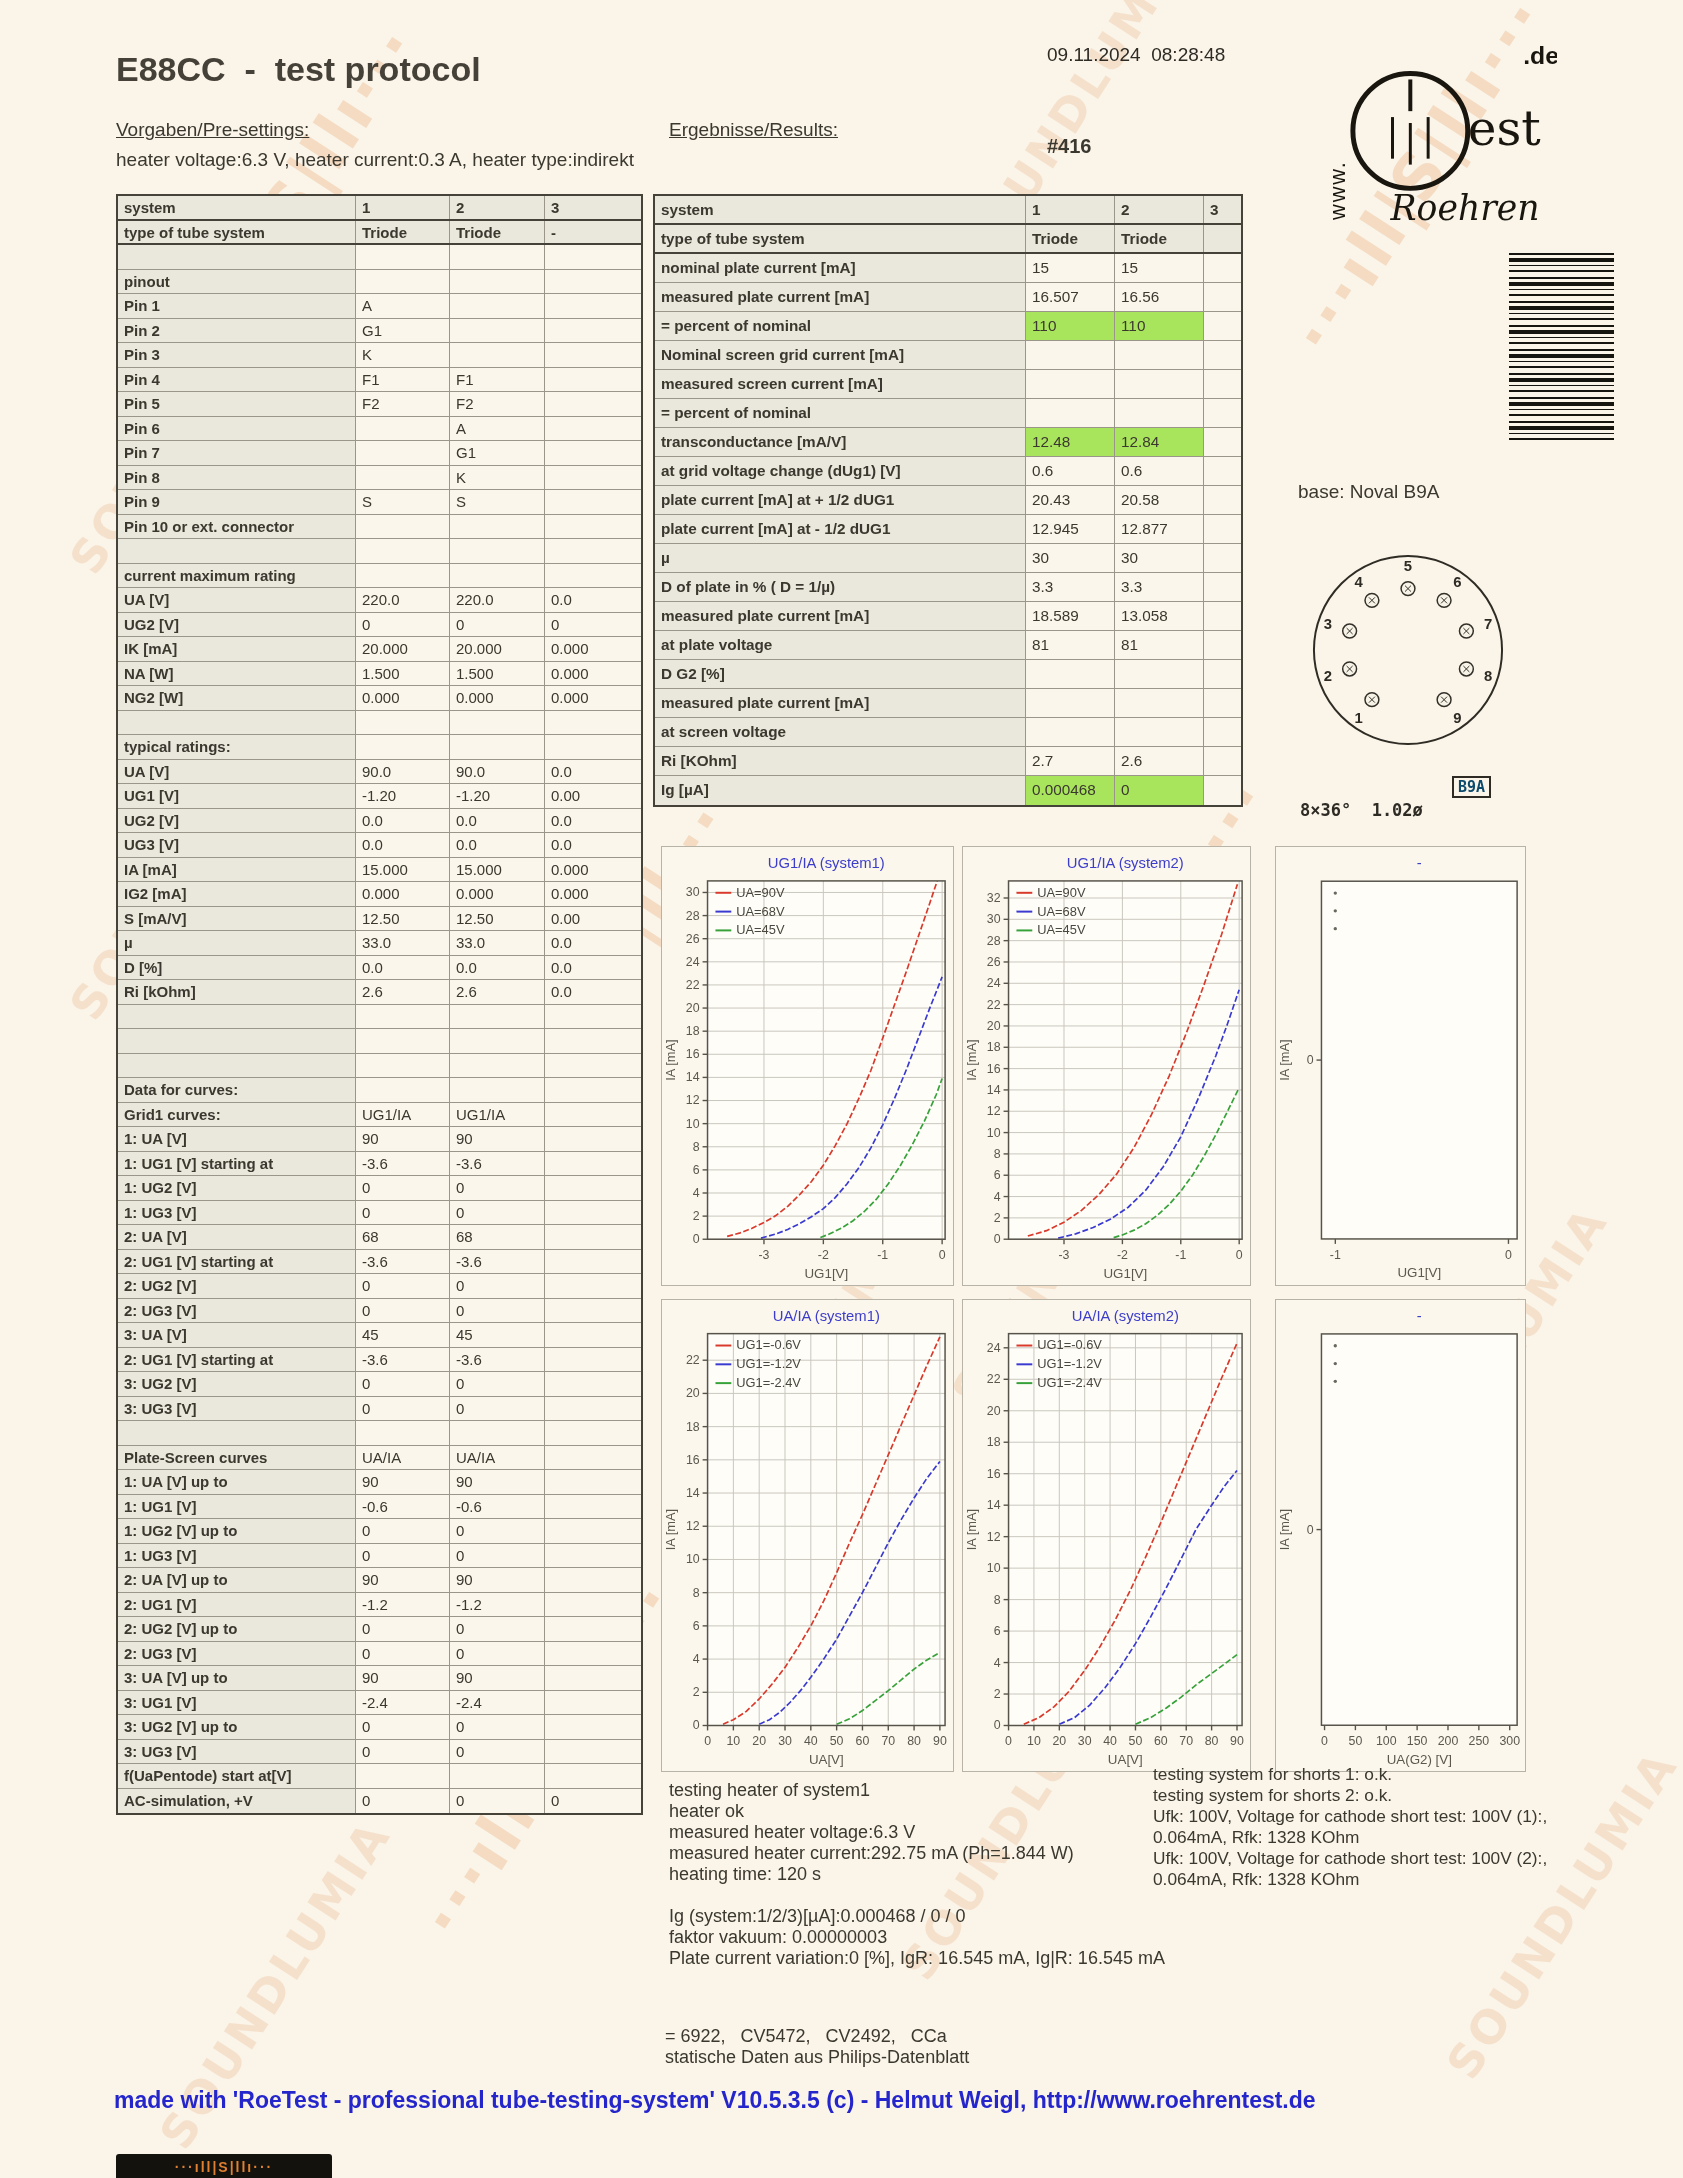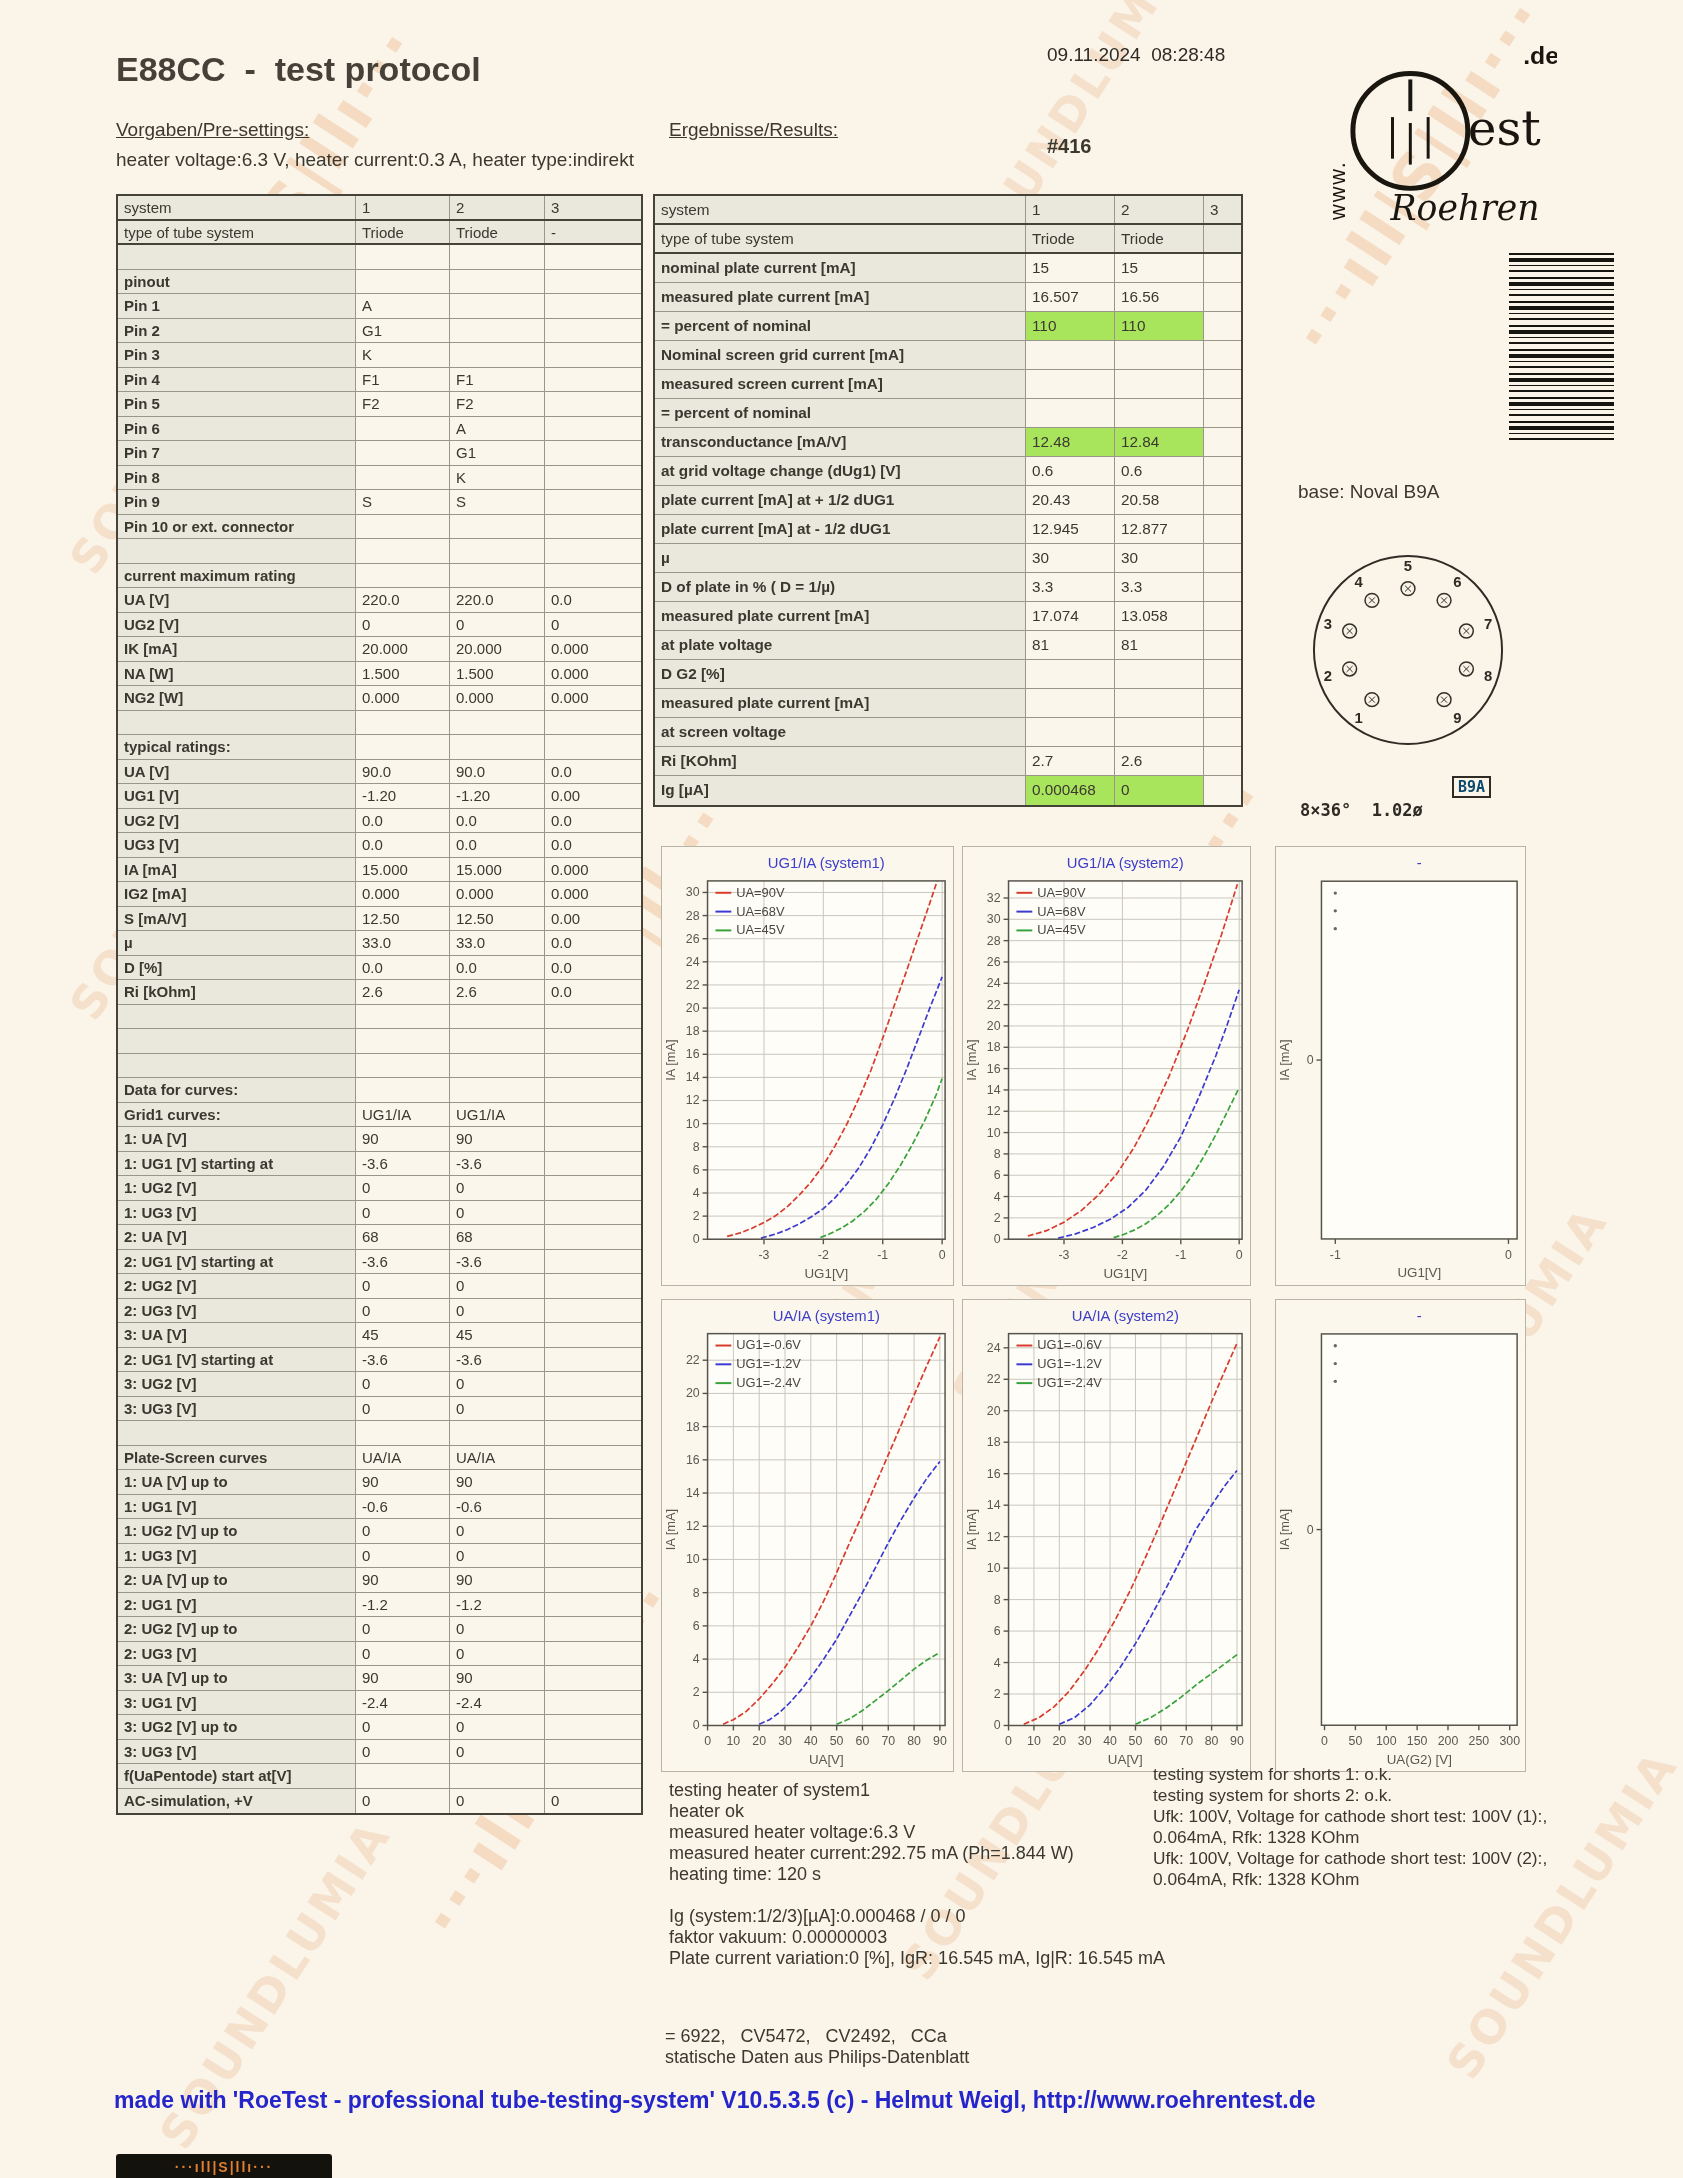--- a/index.html
+++ b/index.html
@@ -29,21 +29,21 @@
   .tcell:last-child{border-right:none;}
   .ptable .c0{width:238px;}
   .ptable .c1{width:94px;}
   .ptable .c2{width:95px;}
   .ptable .c3{flex:1;}
   .rtable .c0{width:371px;}
   .rtable .c1{width:89px;}
   .rtable .c2{width:89px;}
   .rtable .c3{flex:1;}
   .tcell.c0{font-weight:bold;background:#eae7dd;}
-  .trow.head .tcell,.trow.type .tcell{font-weight:normal;background:#eae7dd;}
+  .trow.head .tcell,.trow.type .tcell{font-weight:bold;background:#eae7dd;}
   .tcell.hl{background:#a9e55c;}
   
   .chart{position:absolute;border:1px solid #b7b3a6;background:#fbf7ec;}
   .chart0{left:661px;top:846px;width:291px;height:438px;}
   .chart1{left:962px;top:846px;width:287px;height:438px;}
   .chart2{left:1275px;top:846px;width:249px;height:438px;}
   .chart3{left:661px;top:1299px;width:291px;height:471px;}
   .chart4{left:962px;top:1299px;width:287px;height:471px;}
   .chart5{left:1275px;top:1299px;width:249px;height:471px;}
   
@@ -601,21 +601,21 @@
       <div class="tcell c3"></div>
     </div>
     <div class="trow data">
       <div class="tcell c0">D of plate in % ( D = 1/µ)</div>
       <div class="tcell c1">3.3</div>
       <div class="tcell c2">3.3</div>
       <div class="tcell c3"></div>
     </div>
     <div class="trow data">
       <div class="tcell c0">measured plate current [mA]</div>
-      <div class="tcell c1">17.074</div>
+      <div class="tcell c1">18.589</div>
       <div class="tcell c2">13.058</div>
       <div class="tcell c3"></div>
     </div>
     <div class="trow data">
       <div class="tcell c0">at plate voltage</div>
       <div class="tcell c1">81</div>
       <div class="tcell c2">81</div>
       <div class="tcell c3"></div>
     </div>
     <div class="trow data">

